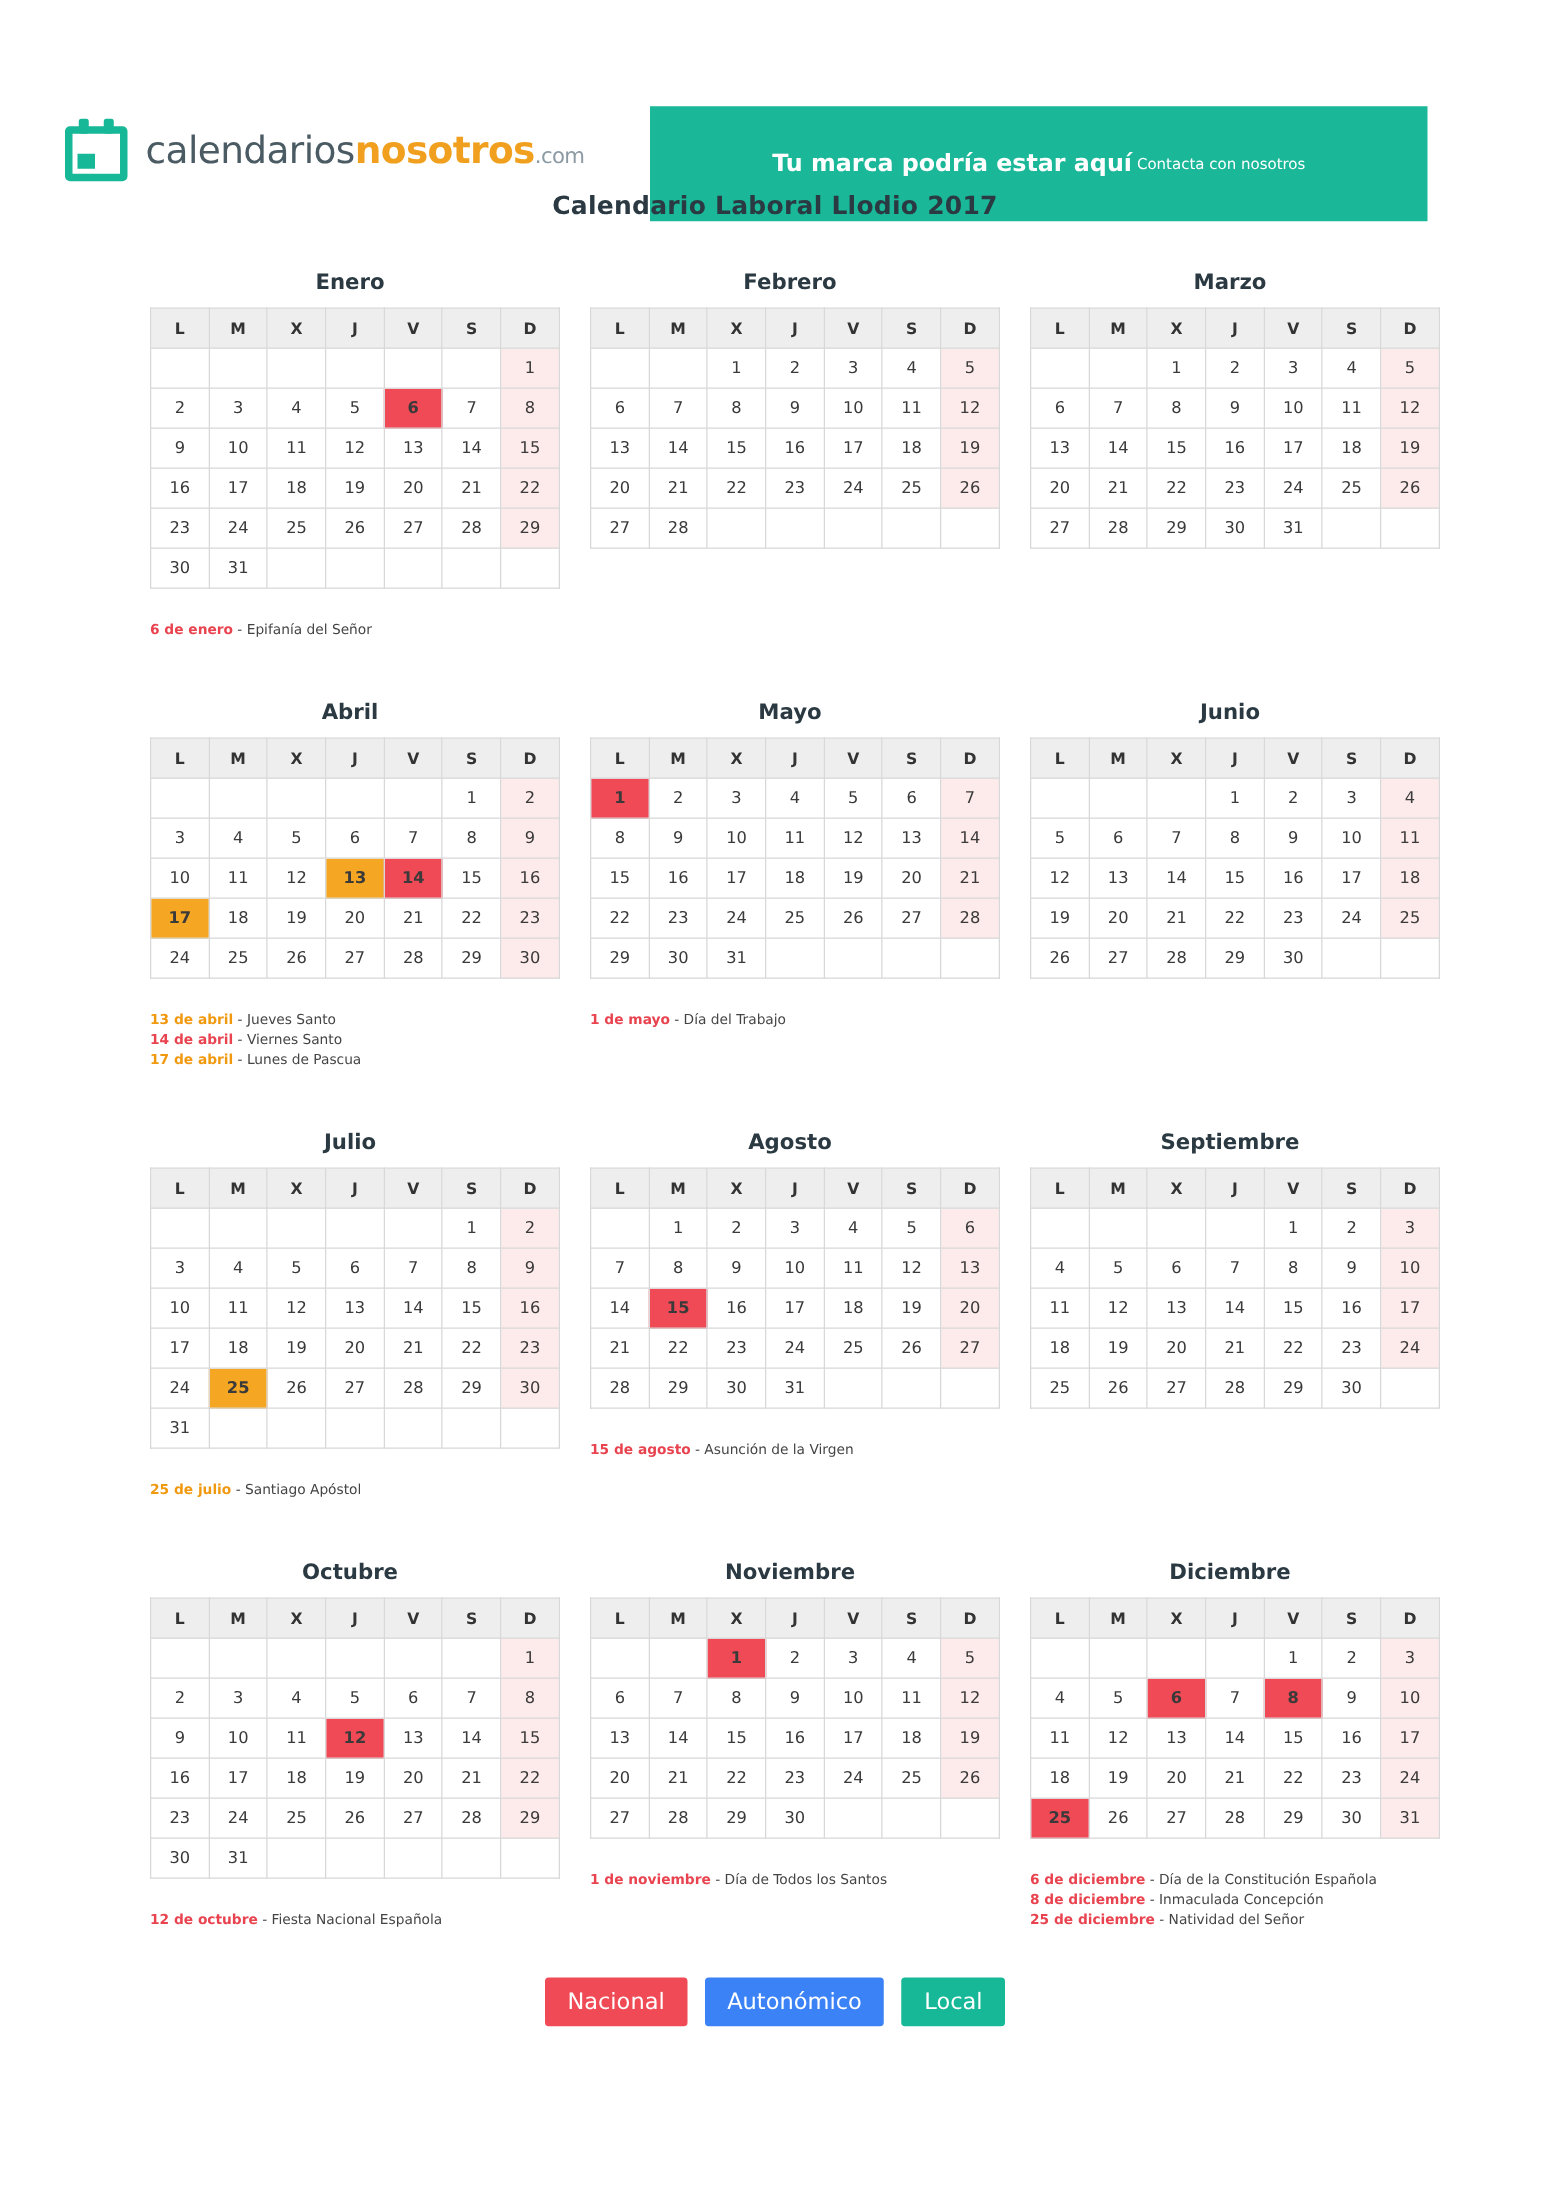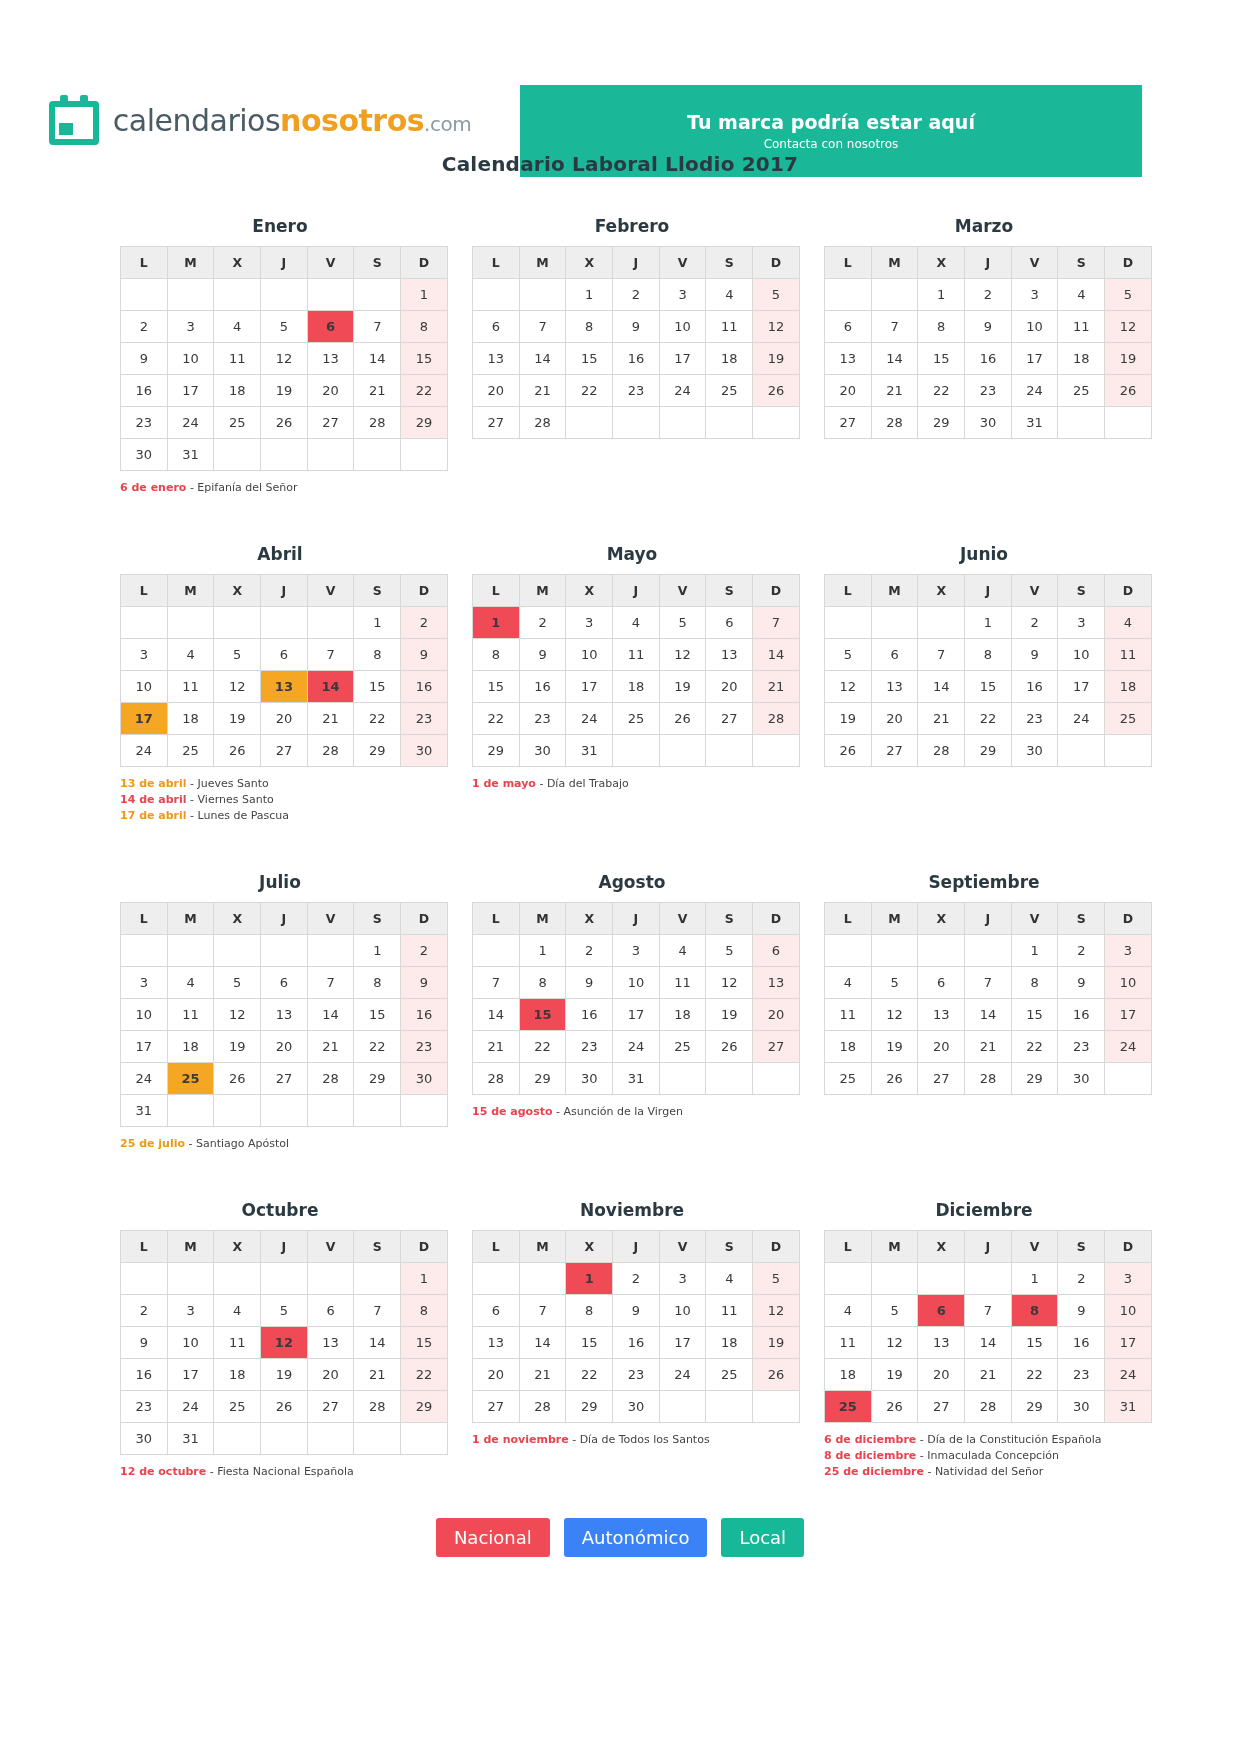--- a/index.html
+++ b/index.html
@@ -70,30 +70,30 @@
     width: 14px; height: 12px;
     background: #17b897;
   }
   .logo-text {
     font-size: 30px;
     letter-spacing: -0.5px;
     white-space: nowrap;
   }
   .logo-text .t1 { color: #4b5b63; }
   .logo-text .t2 { color: #f0a01e; font-weight: bold; }
-  .logo-text .t3 { color: #8b9aa3; font-size: 20px; }
+  .logo-text .t3 { color: #8b9aa3; font-size: 17px; }
 
   .banner {
     background: #1ab798;
     color: #fff;
     width: 622px;
     height: 92px;
     margin-left: 0;
     display: flex;
-    flex-direction: column;
+    flex-direction: row;
     align-items: center;
     justify-content: center;
     gap: 4px;
   }
   .banner .b1 {
     font-size: 19px;
     font-weight: bold;
   }
   .banner .b2 {
     font-size: 12px;
@@ -149,21 +149,21 @@
     font-weight: bold;
     font-size: 12.5px;
     color: #333;
   }
   td.empty { border-color: #d8d8d8; }
   td.sun { background: #fdeaea; color: #e74c5a; }
   td.nac { background: #ef4a55; color: #fff; font-weight: bold; }
   td.aut { background: #f5a623; color: #fff; font-weight: bold; }
 
   .notes {
-    margin-top: 9px;
+    margin-top: 25px;
     font-size: 11px;
     line-height: 16px;
   }
   .notes div { white-space: nowrap; }
   .note-nac b { color: #e8434f; }
   .note-aut b { color: #f0990f; }
   .notes span { color: #444; }
 
   
   .legend {

